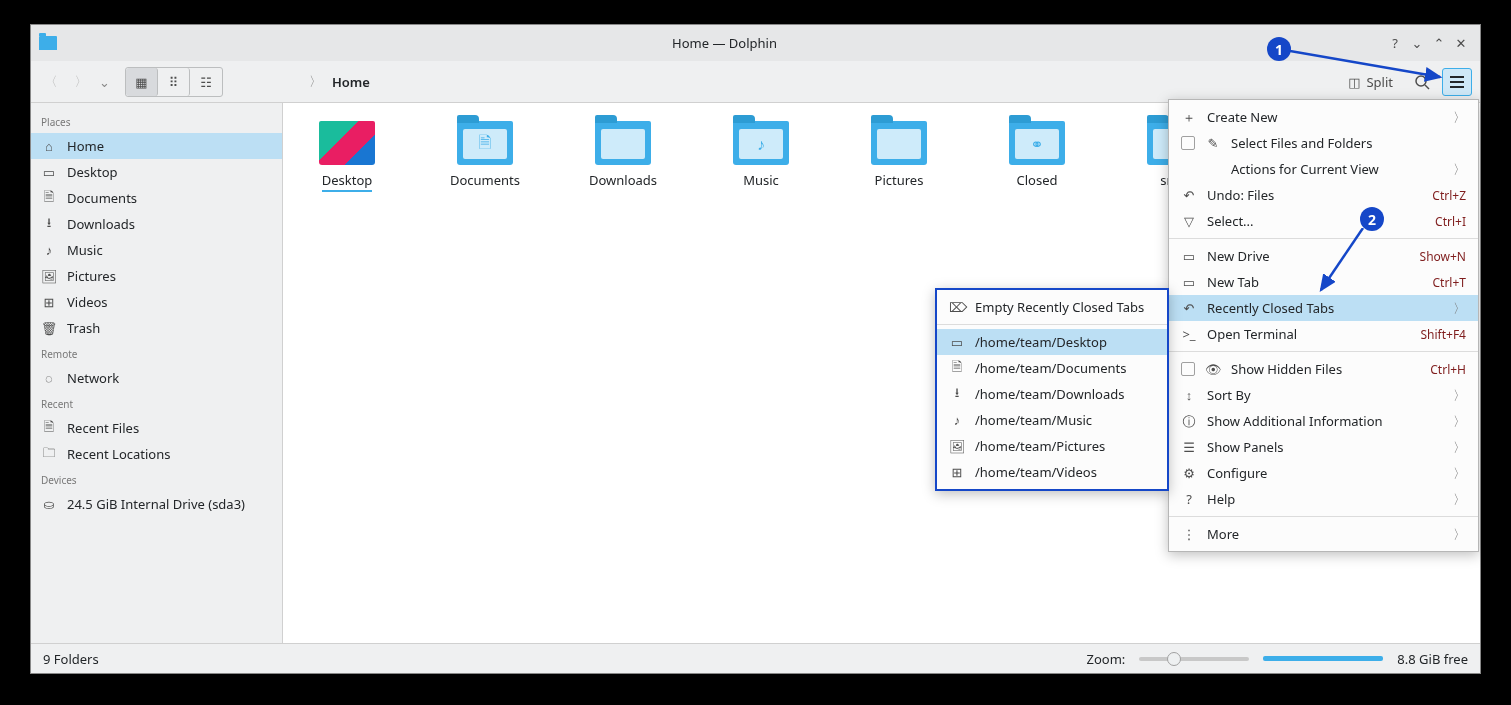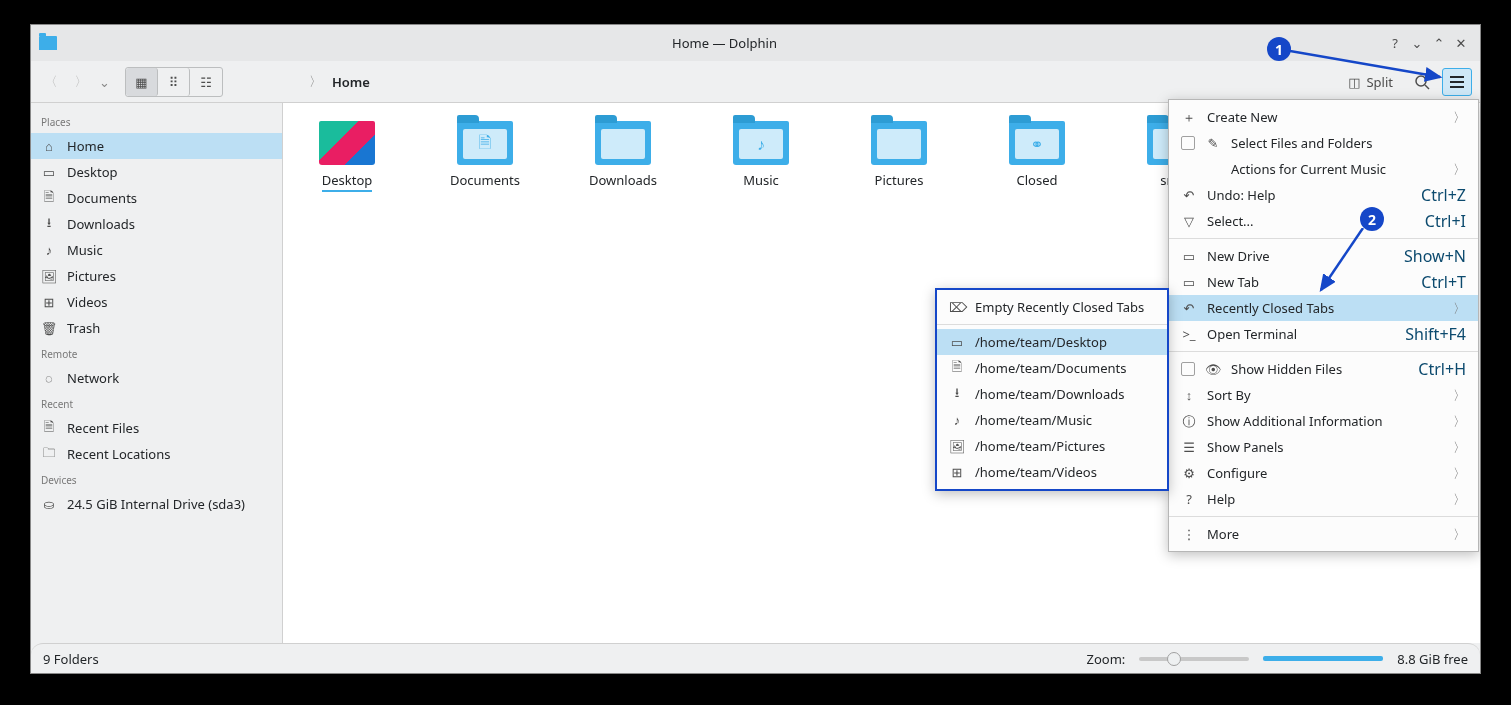--- a/index.html
+++ b/index.html
@@ -32,31 +32,31 @@
 .content { flex: 1; background: #fff; padding: 18px 30px; position: relative; border-left: 1px solid #d0d0d0; }
 .grid { display: flex; gap: 70px; }
 .folder { display: flex; flex-direction: column; align-items: center; gap: 6px; width: 68px; cursor: pointer; }
 .folder-ico { width: 56px; height: 44px; background: #3daee9; border-radius: 2px 2px 3px 3px; position: relative; }
 .folder-ico::before { content: ""; position: absolute; top: -6px; left: 0; width: 22px; height: 8px; background: #2d9cd4; border-radius: 2px 4px 0 0; }
 .folder-ico .inner { position: absolute; inset: 8px 6px 6px 6px; background: rgba(255,255,255,.75); border-radius: 2px; display: flex; align-items: center; justify-content: center; font-size: 16px; color: #3daee9; }
 .folder-ico.desktop { background: linear-gradient(135deg,#1abc9c 0 40%,#e91e63 40% 70%,#1976d2 70%); }
 .folder-ico.desktop::before { display: none; }
 .folder-label { color: #232629; text-align: center; white-space: nowrap; }
 .folder.sel .folder-label { border-bottom: 2px solid #3daee9; padding-bottom: 1px; }
-.statusbar { height: 30px; border-top: 1px solid #d0d0d0; display: flex; align-items: center; padding: 0 12px; background: #eff0f1; color: #232629; gap: 14px; border-radius: 12px; }
+.statusbar { height: 30px; border-top: 1px solid #d0d0d0; display: flex; align-items: center; padding: 0 12px; background: #eff0f1; color: #232629; gap: 14px; }
 .statusbar .sp { flex: 1; }
 .slider { width: 110px; height: 4px; background: #c8c8c8; border-radius: 2px; position: relative; }
 .slider .thumb { position: absolute; top: -5px; width: 14px; height: 14px; background: #eef0f1; border: 1px solid #a0a0a0; border-radius: 50%; }
 .freebar { width: 120px; height: 5px; background: #3daee9; border-radius: 2px; }
 .menu { position: absolute; background: #fcfcfc; border: 1px solid #b6b6b6; box-shadow: 0 3px 12px rgba(0,0,0,.25); padding: 4px 0; }
 .menu-item { display: flex; align-items: center; gap: 10px; padding: 4px 12px; height: 26px; color: #232629; cursor: pointer; }
 .menu-item .mi { width: 16px; text-align: center; color: #4d4d4d; }
 .menu-item .chk { width: 14px; height: 14px; border: 1px solid #a0a0a0; border-radius: 2px; }
 .menu-item .lab { flex: 1; white-space: nowrap; }
-.menu-item .sc { color: #0c4a6e; font-size: 16px; }
+.menu-item .sc { color: #7f1d1d; font-size: 12px; }
 .menu-item.hl { background: #bcdff4; }
 .menu-sep { height: 1px; background: #dcdcdc; margin: 4px 0; }
 #main-menu { left: 1168px; top: 99px; width: 311px; }
 #sub-menu { left: 935px; top: 288px; width: 234px; border: 2px solid #1547c8; }
 .callout { position: absolute; background: #1547c8; color: #fff; font-weight: 700; width: 24px; height: 24px; border-radius: 50%; display: flex; align-items: center; justify-content: center; z-index: 50; font-size: 14px; }
 svg.arrow { position: absolute; z-index: 40; pointer-events: none; }
 </style>
 </head>
 <body>
 
@@ -231,26 +231,26 @@
       <span style="color:#787878">〉</span>
     </div>
     <div class="menu-item">
       <span class="chk"></span>
       <span class="mi">✎</span>
       <span class="lab">Select Files and Folders</span>
     </div>
     <div class="menu-item">
       <span style="width:14px;display:inline-block"></span>
       <span class="mi"></span>
-      <span class="lab">Actions for Current Music</span>
+      <span class="lab">Actions for Current View</span>
       <span style="color:#787878">〉</span>
     </div>
     <div class="menu-item">
       <span class="mi">↶</span>
-      <span class="lab">Undo: Help</span>
+      <span class="lab">Undo: Files</span>
       <span class="sc">Ctrl+Z</span>
     </div>
     <div class="menu-item">
       <span class="mi">▽</span>
       <span class="lab">Select...</span>
       <span class="sc">Ctrl+I</span>
     </div>
     <div class="menu-sep"></div>
     <div class="menu-item">
       <span class="mi">▭</span>

